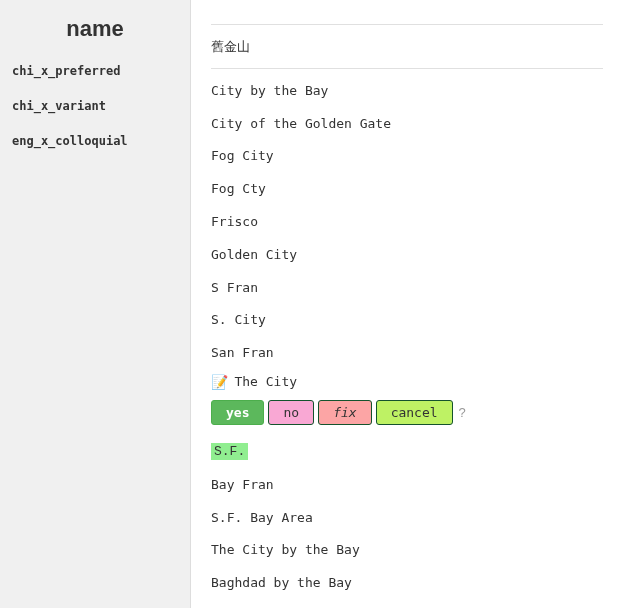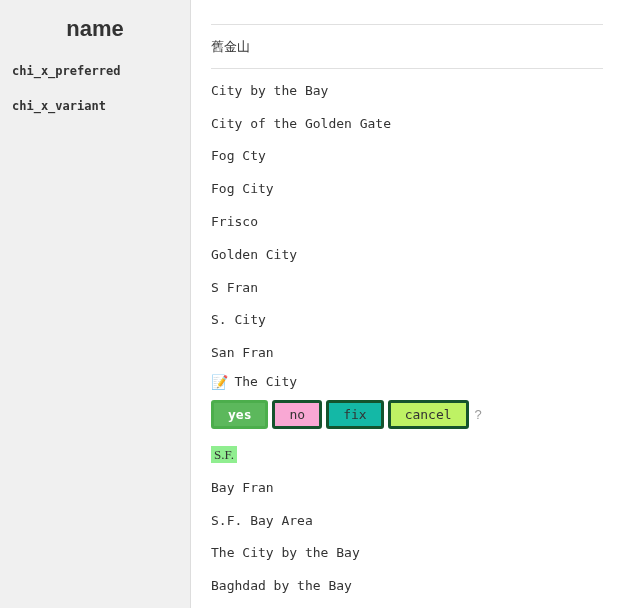--- a/index.html
+++ b/index.html
@@ -46,21 +46,21 @@
       line-height: 1.6;
     }
     .value-text {
       font-family: monospace;
       font-size: 13px;
       color: #333;
     }
     .value-highlighted {
       background-color: #90ee90;
       padding: 1px 3px;
-      font-family: Liberation Serif, serif;
+      font-family: Liberation Mono, monospace;
       font-size: 13px;
       text-align: right;
     }
     .edit-row {
       display: flex;
       align-items: center;
       margin-bottom: 10px;
     }
     .edit-icon {
       margin-right: 6px;
@@ -74,39 +74,40 @@
     }
     .button-row {
       display: flex;
       align-items: center;
       gap: 4px;
       margin-bottom: 14px;
     }
     .btn {
       padding: 4px 14px;
       font-size: 13px;
-      border: 3px solid #14532d;
+      border: 1px solid #14532d;
       border-radius: 3px;
       cursor: pointer;
       background: #fff;
       font-family: monospace;
     }
     .btn-yes {
       background: #5cb85c;
       color: #fff;
       border-color: #4cae4c;
       font-weight: bold;
     }
     .btn-no {
       background: #f9a8d4;
       color: #333;
     }
     .btn-fix {
-      background: #14b8a6;
-      color: #333;
+      background: #fca5a5;
+      color: #333;
+      font-style: italic;
     }
     .btn-cancel {
       background: #bef264;
       color: #333;
     }
     .help-icon {
       color: #999;
       font-size: 13px;
       margin-left: 2px;
     }
@@ -121,20 +122,21 @@
   </style>
 </head>
 <body>
 
 <div class="container">
 
   <div class="sidebar">
     <div class="sidebar-title">name</div>
     <div class="sidebar-label">chi_x_preferred</div>
     <div class="sidebar-label">chi_x_variant</div>
+    <div class="sidebar-label">eng_x_colloquial</div>
   </div>
 
   <div class="main-content">
 
 
     <hr class="divider">
 
     <div class="value-row">
       <span class="value-text">舊金山</span>
     </div>
@@ -142,24 +144,24 @@
     <hr class="divider">
 
     <div class="section-block">
       <div class="value-row">
         <span class="value-text">City by the Bay</span>
       </div>
       <div class="value-row">
         <span class="value-text">City of the Golden Gate</span>
       </div>
       <div class="value-row">
+        <span class="value-text">Fog City</span>
+      </div>
+      <div class="value-row">
         <span class="value-text">Fog Cty</span>
-      </div>
-      <div class="value-row">
-        <span class="value-text">Fog City</span>
       </div>
       <div class="value-row">
         <span class="value-text">Frisco</span>
       </div>
       <div class="value-row">
         <span class="value-text">Golden City</span>
       </div>
       <div class="value-row">
         <span class="value-text">S Fran</span>
       </div>

